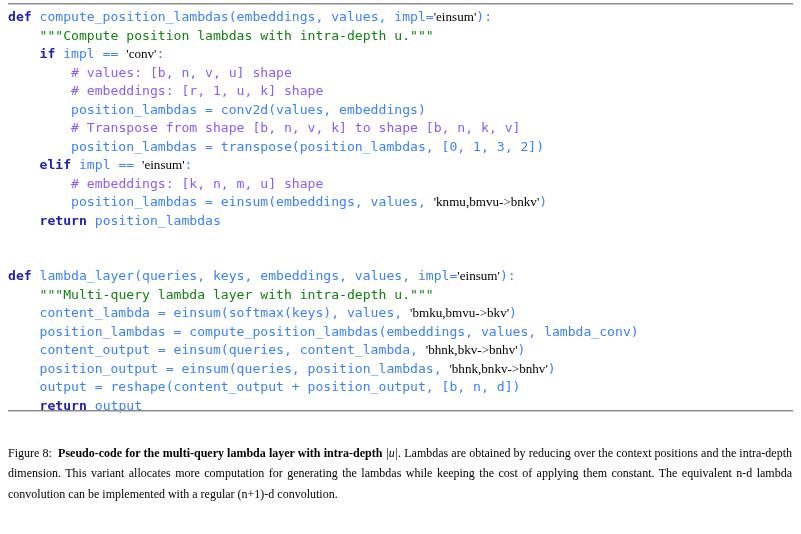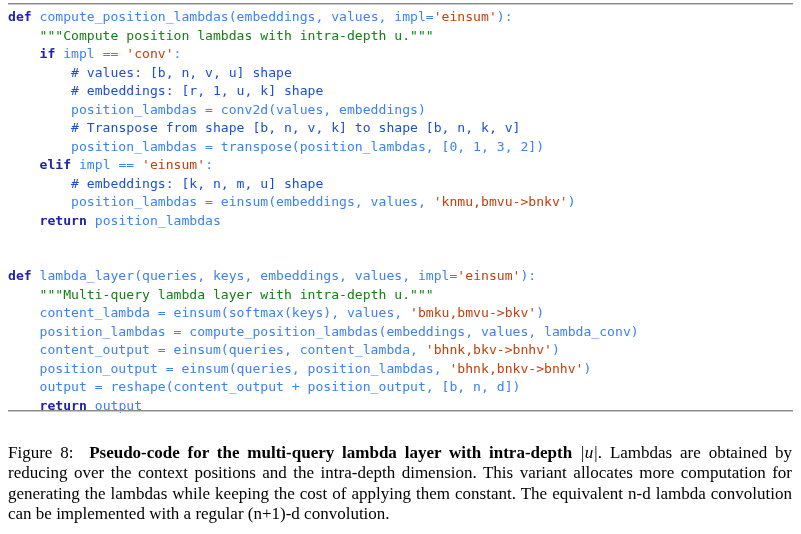--- a/index.html
+++ b/index.html
@@ -47,33 +47,33 @@
     white-space: pre;
     color: #000000;
   }
   .code-line {
     height: 18.5px;
     white-space: pre;
   }
   .blank-line { height: 18.5px; }
 
   .kw  { color: #2222a8; font-weight: bold; text-align: right; }
-  .str { color: #c2410c; }
-  .com { color: #1d4ed8; }
+  .str { color: #000000; font-family: Liberation Serif, serif; }
+  .com { color: #8b5cf6; }
   .doc { color: #138013; }
   .pln { color: #3b82f6; }
 
   
   #caption {
     position: absolute;
     left: 8px;
     top: 443px;
     width: 784px;
     font-family: "Liberation Serif", serif;
-    font-size: 17px;
+    font-size: 12px;
     line-height: 20.4px;
     text-align: justify;
     color: #000000;
   }
   #caption .fig-label { font-weight: normal; }
   #caption .fig-title { font-weight: bold; }
   #caption .math-abs {
     font-family: "Liberation Serif", serif;
     font-style: italic;
     font-weight: normal;

